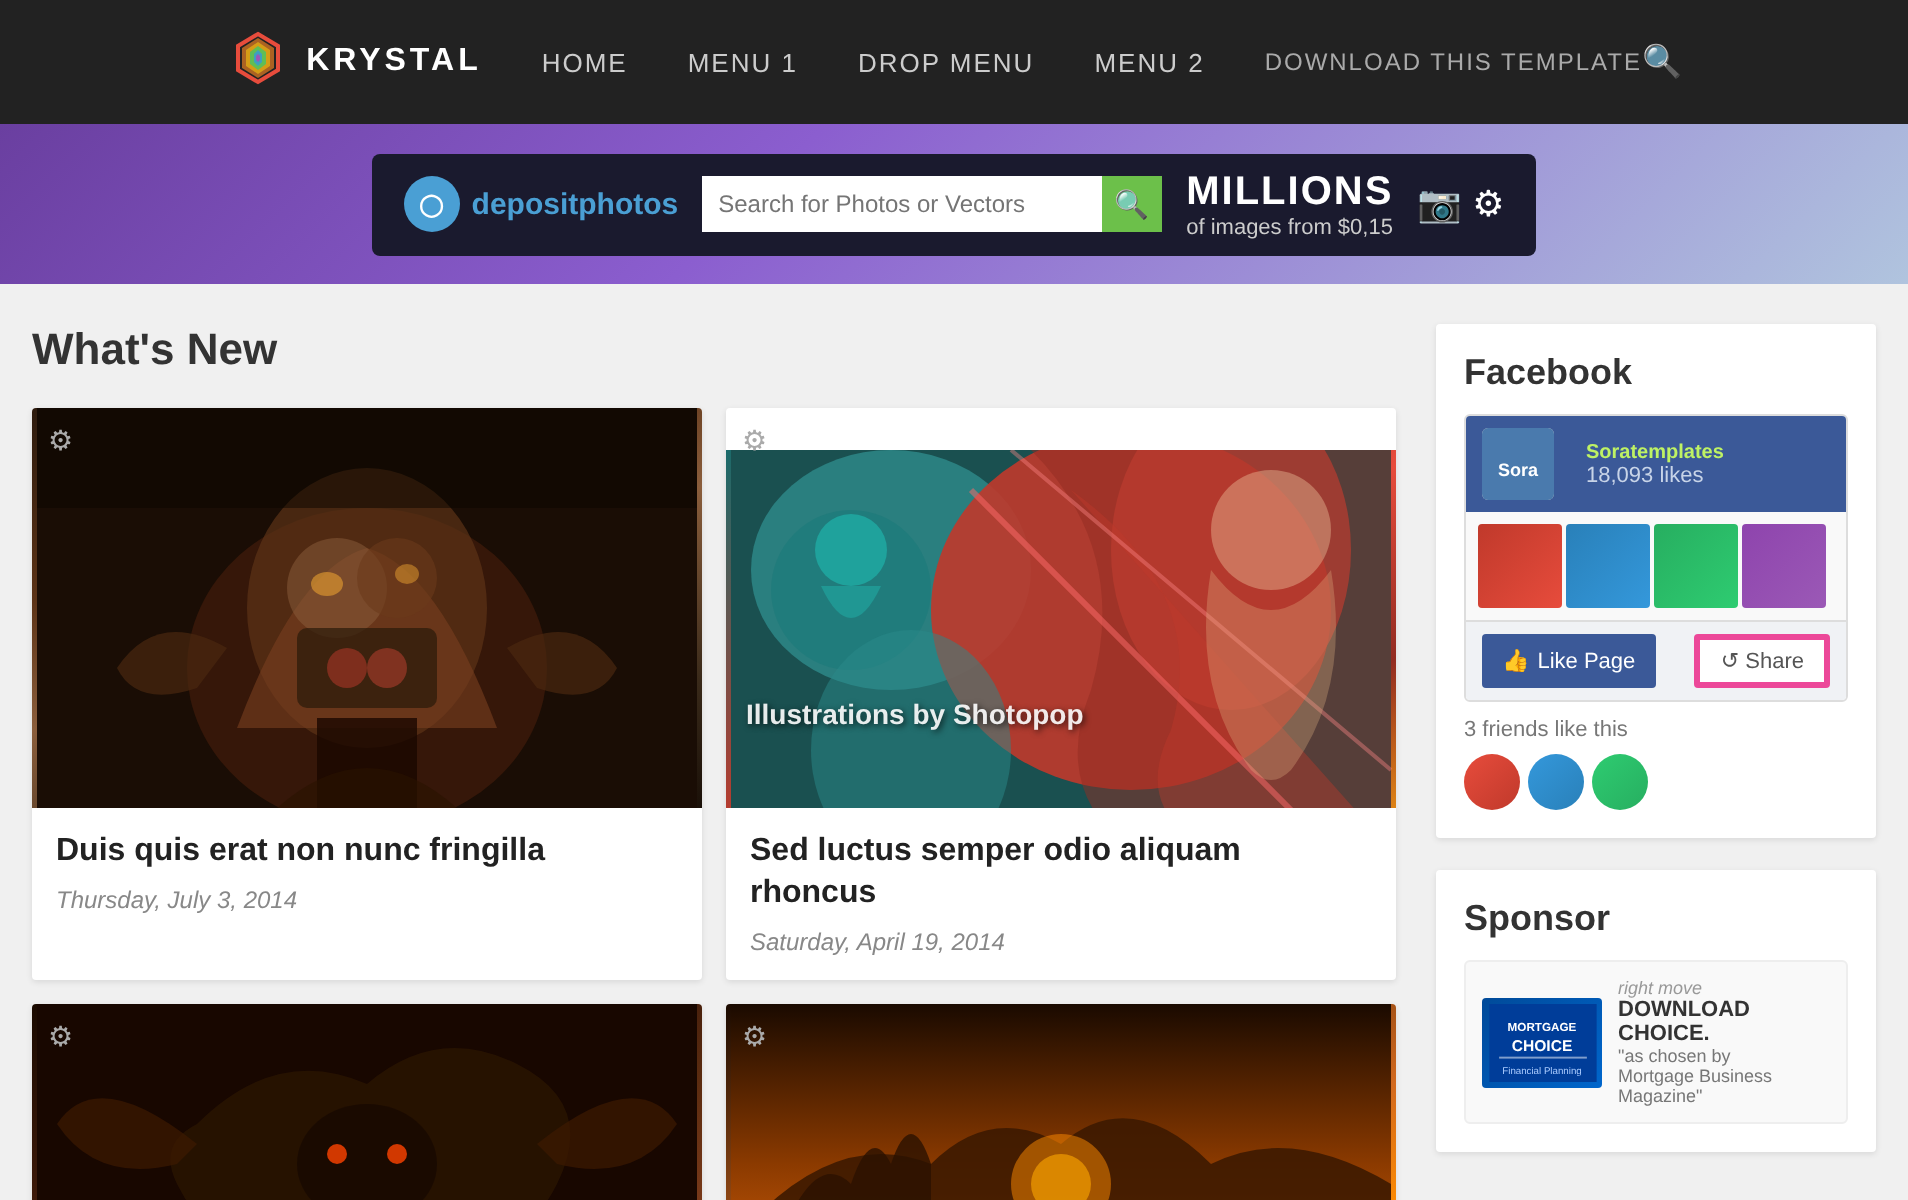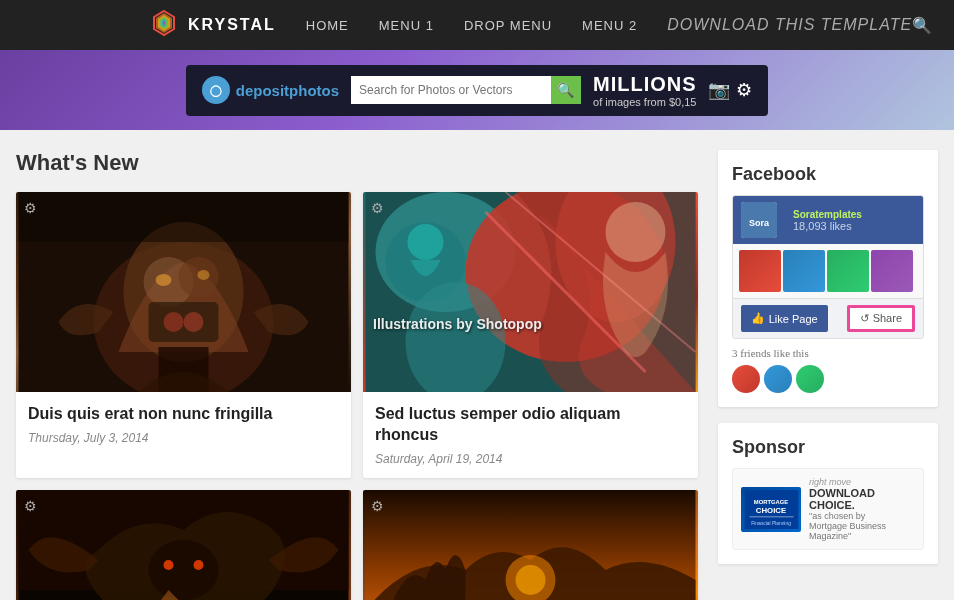--- a/index.html
+++ b/index.html
@@ -1,25 +1,25 @@
 <!DOCTYPE html>
 <html><head>
   <meta charset="utf-8">
   <style>
     * { margin: 0; padding: 0; box-sizing: border-box; }
     body { font-family: Arial, sans-serif; background: #f0f0f0; width: 954px; }
 
     
     .navbar {
       background: #222;
-      height: 50px;
-      display: flex;
-      align-items: center;
-      padding: 0 22px;
-      justify-content: flex-end;
+      height: 62px;
+      display: flex;
+      align-items: center;
+      padding: 0 37px;
+      justify-content: center;
     }
     .nav-left {
       display: flex;
       align-items: center;
       gap: 30px;
     }
     .logo-area {
       display: flex;
       align-items: center;
       gap: 8px;
@@ -43,22 +43,21 @@
     .nav-link {
       color: #ccc;
       font-size: 13px;
       text-decoration: none;
       letter-spacing: 1px;
       text-transform: uppercase;
       cursor: pointer;
     }
     .download-link {
       color: #aaa;
-      font-size: 16px;
-      font-style: italic;
+      font-size: 12px;
     }
     .search-icon-nav {
       color: #fff;
       font-size: 16px;
       cursor: pointer;
     }
 
     
     .banner {
       background: linear-gradient(135deg, #6a3fa0 0%, #8b5ecf 40%, #b0c4de 100%);
@@ -188,20 +187,21 @@
       overflow: hidden;
     }
     
     .img-card1 {
       background: linear-gradient(160deg, #2d1b0e 0%, #5c3317 30%, #8b5e3c 50%, #3a2a1a 80%, #1a1008 100%);
     }
     
     .img-card2 {
       background: linear-gradient(140deg, #1a6b6b 0%, #c0392b 40%, #e74c3c 60%, #922b21 80%, #f39c12 100%);
       position: relative;
+      margin-top: 21px;
     }
     .img-card2-text {
       position: absolute;
       bottom: 30%;
       left: 10px;
       color: rgba(255,255,255,0.9);
       font-size: 14px;
       font-weight: bold;
       text-shadow: 1px 1px 3px rgba(0,0,0,0.7);
     }
@@ -327,21 +327,20 @@
       padding: 4px 10px;
       font-size: 11px;
       border-radius: 2px;
       cursor: pointer;
     }
     .fb-friends {
       font-size: 11px;
       color: #777;
       margin-top: 8px;
       margin-bottom: 6px;
-      font-family: Liberation Serif, serif;
     }
     .fb-friend-avatars {
       display: flex;
       gap: 4px;
     }
     .fb-friend-avatar {
       width: 28px;
       height: 28px;
       border-radius: 50%;
     }

